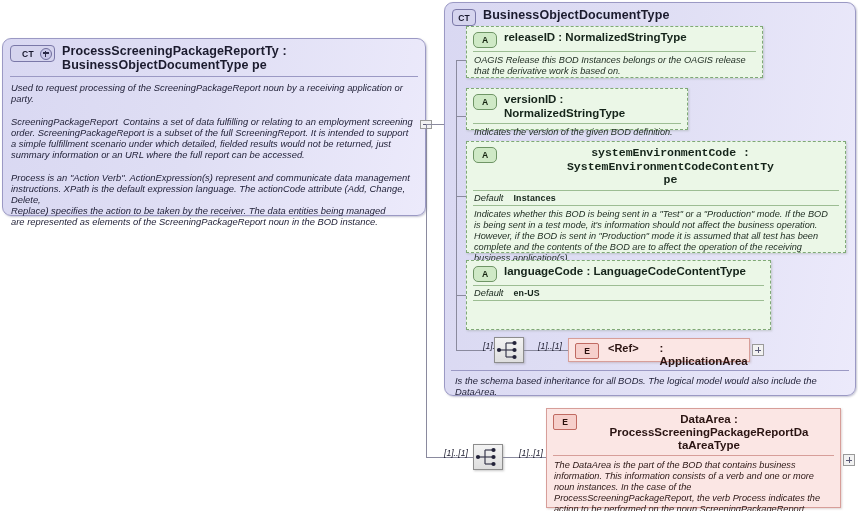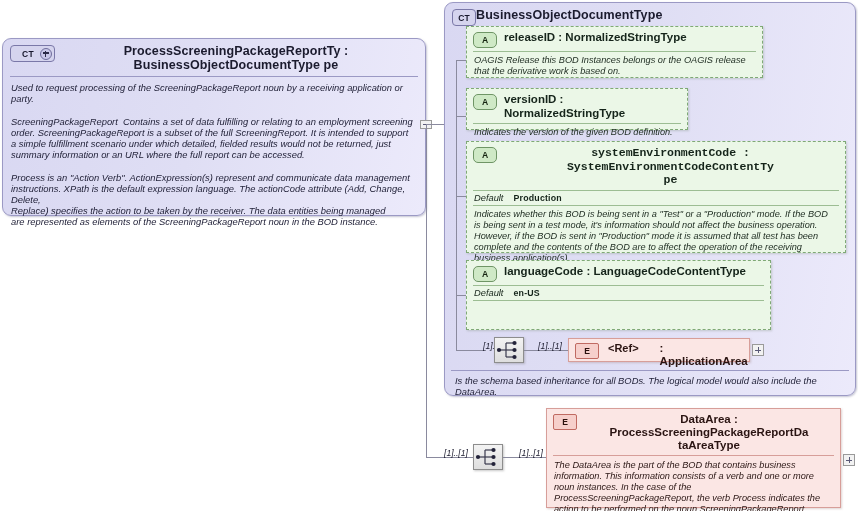--- a/index.html
+++ b/index.html
@@ -26,28 +26,28 @@
     background: linear-gradient(100deg, #d9d8f2 0%, #dfdef4 45%, #eceafb 100%);
     border: 1px solid #9b99c4;
     border-radius: 9px;
     box-shadow: 1px 1px 2px rgba(90,88,130,.35);
   }
 
   .ct-header {
     display: flex;
     align-items: flex-start;
     padding: 5px 8px 4px 7px;
+    gap: 7px;
   }
   .ct-title {
     font-size: 12.5px;
     font-weight: bold;
     color: #1b1b2e;
     line-height: 14px;
     letter-spacing: .1px;
-    text-align: center;
   }
   .ct-sep {
     height: 1px;
     background: #9b99c4;
     margin: 0 7px;
   }
   .ct-doc {
     font-size: 9.4px;
     font-style: italic;
     color: #23233a;
@@ -303,21 +303,21 @@
 
 <div class="attr-box" style="left:466px; top:141px; width:380px; height:112px;">
   <div class="attr-head">
     <span class="icon-a">A</span>
     <span class="attr-title center" style="white-space:pre-line;font-family:Liberation Mono, monospace;">systemEnvironmentCode : SystemEnvironmentCodeContentTy
 pe</span>
   </div>
   <div class="attr-sep"></div>
   <div class="attr-default">
     <span class="lbl">Default</span>
-    <span class="val">Production</span>
+    <span class="val">Instances</span>
   </div>
   <div class="attr-sep"></div>
   <div class="attr-doc">Indicates whether this BOD is being sent in a "Test" or a "Production" mode. If the BOD is being sent in a test mode, it's information should not affect the business operation. However, if the BOD is sent in "Production" mode it is assumed that all test has been complete and the contents of the BOD are to affect the operation of the receiving business application(s).</div>
 </div>
 
 <div class="attr-box" style="left:466px; top:260px; width:305px; height:70px;">
   <div class="attr-head">
     <span class="icon-a">A</span>
     <span class="attr-title">languageCode : LanguageCodeContentType</span>
   </div>

